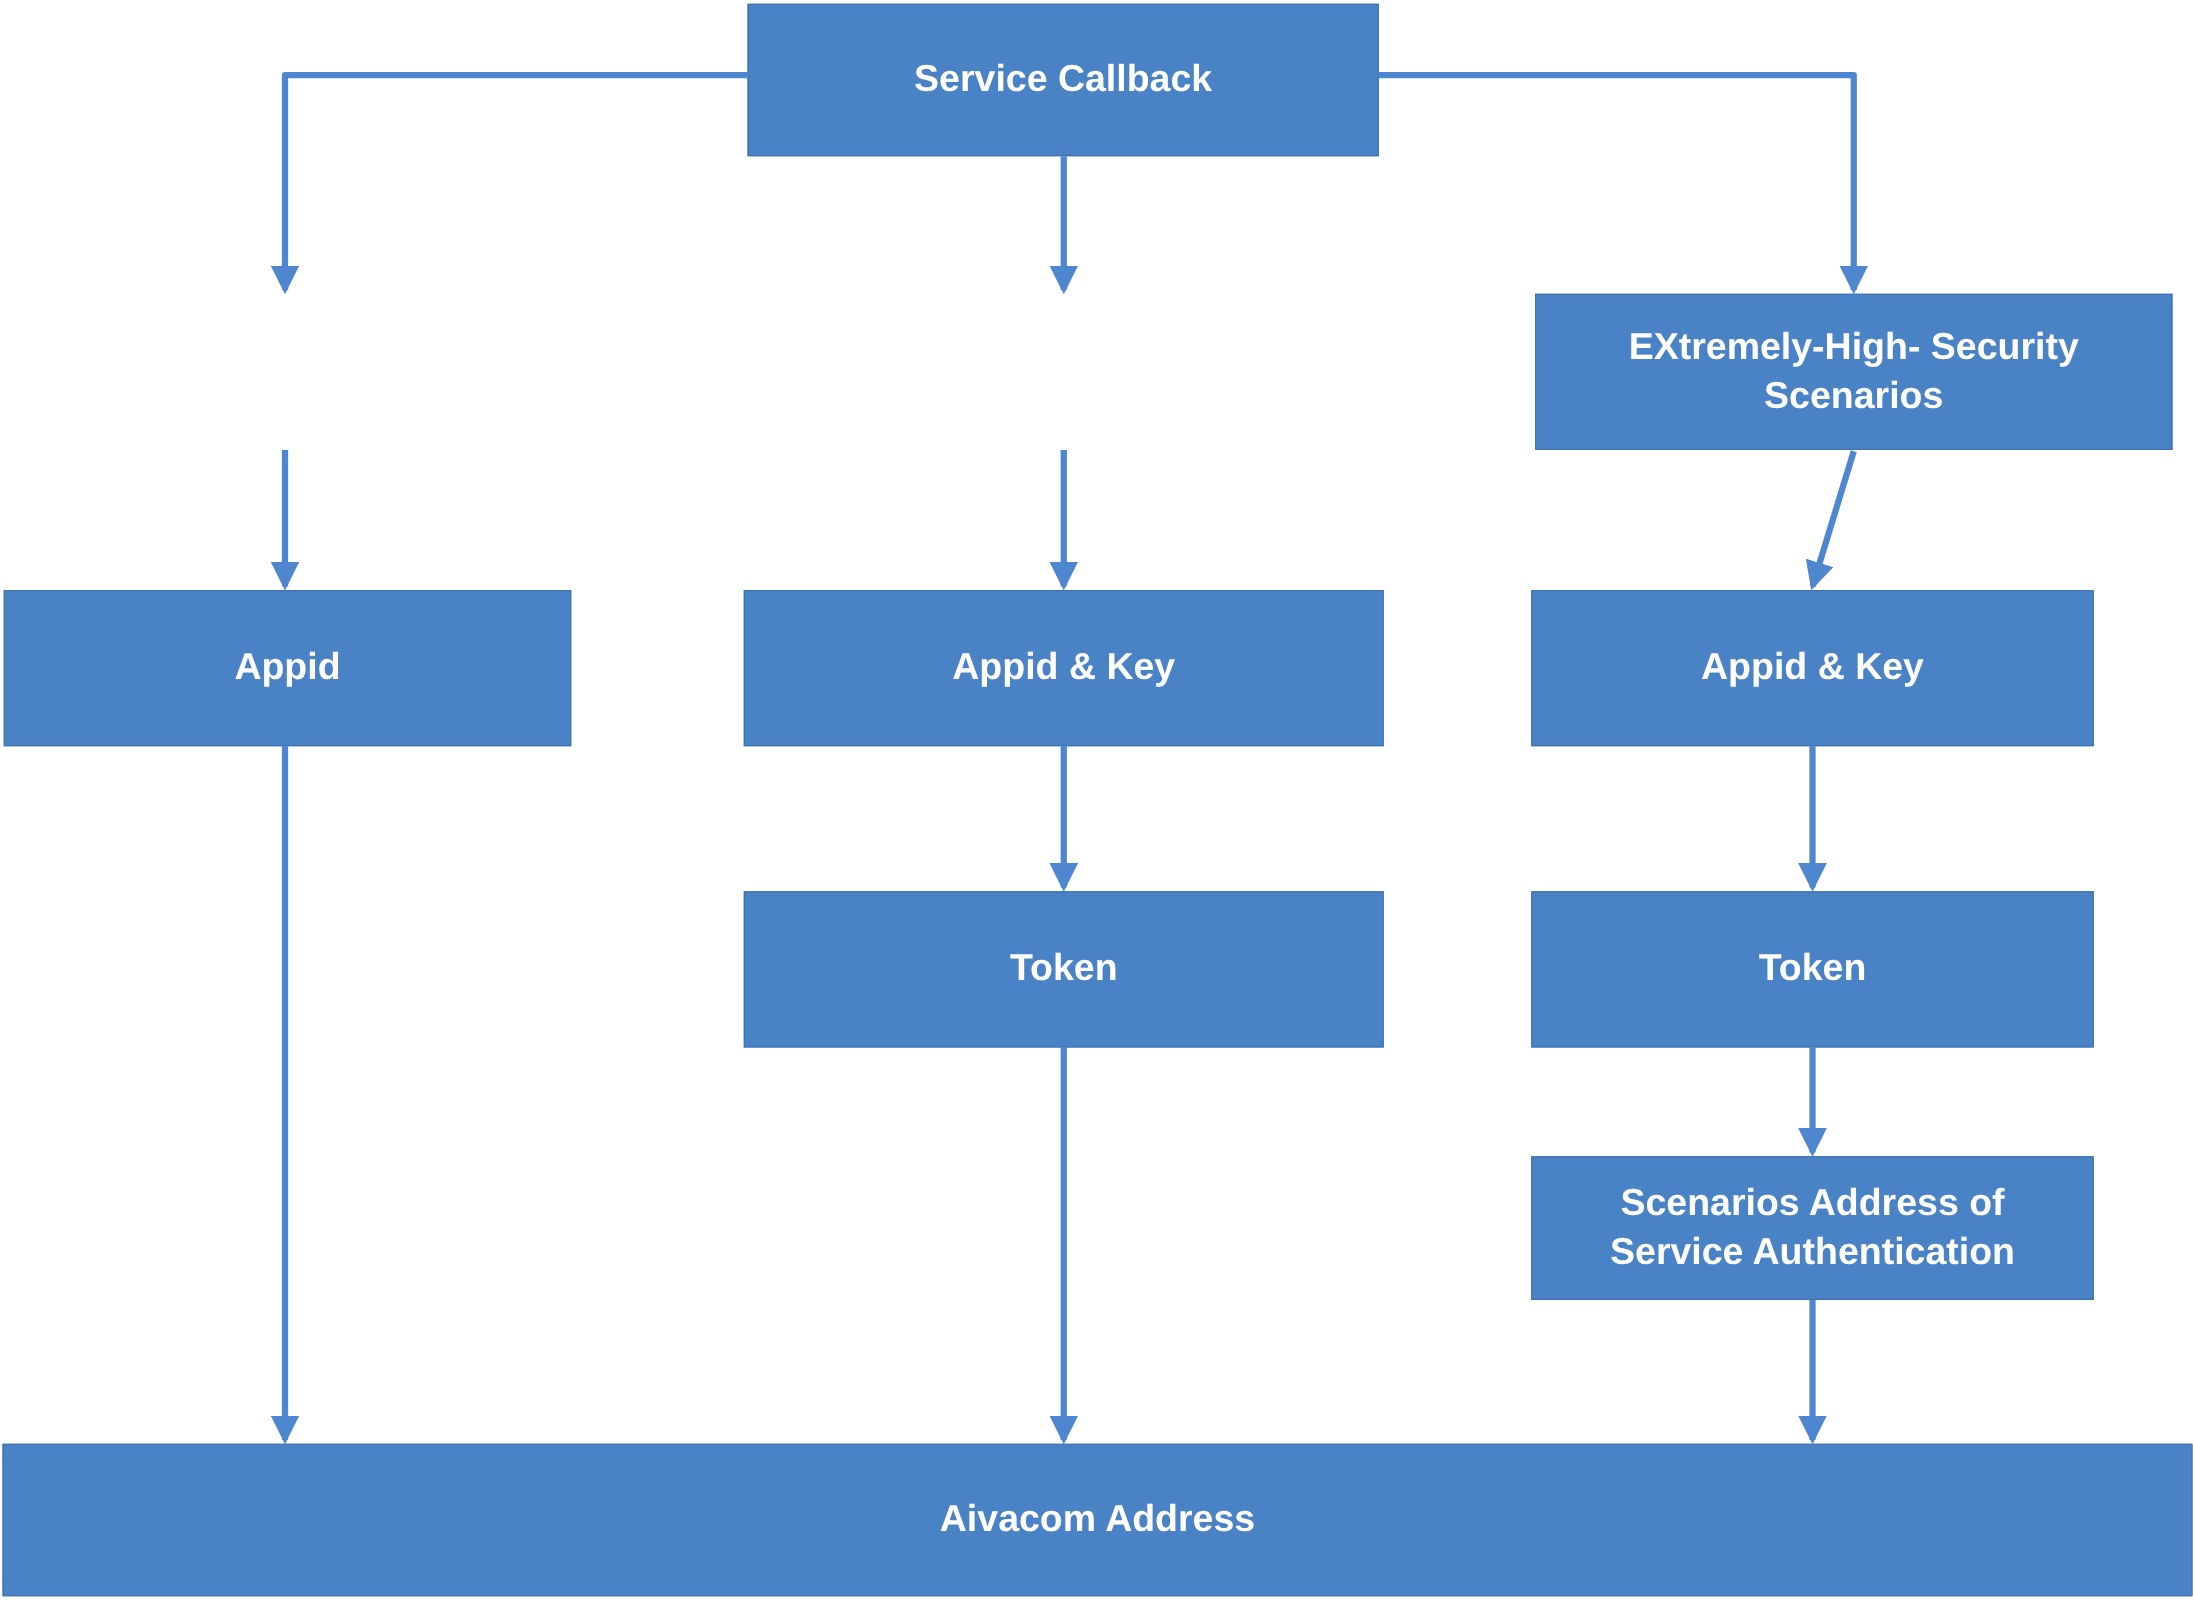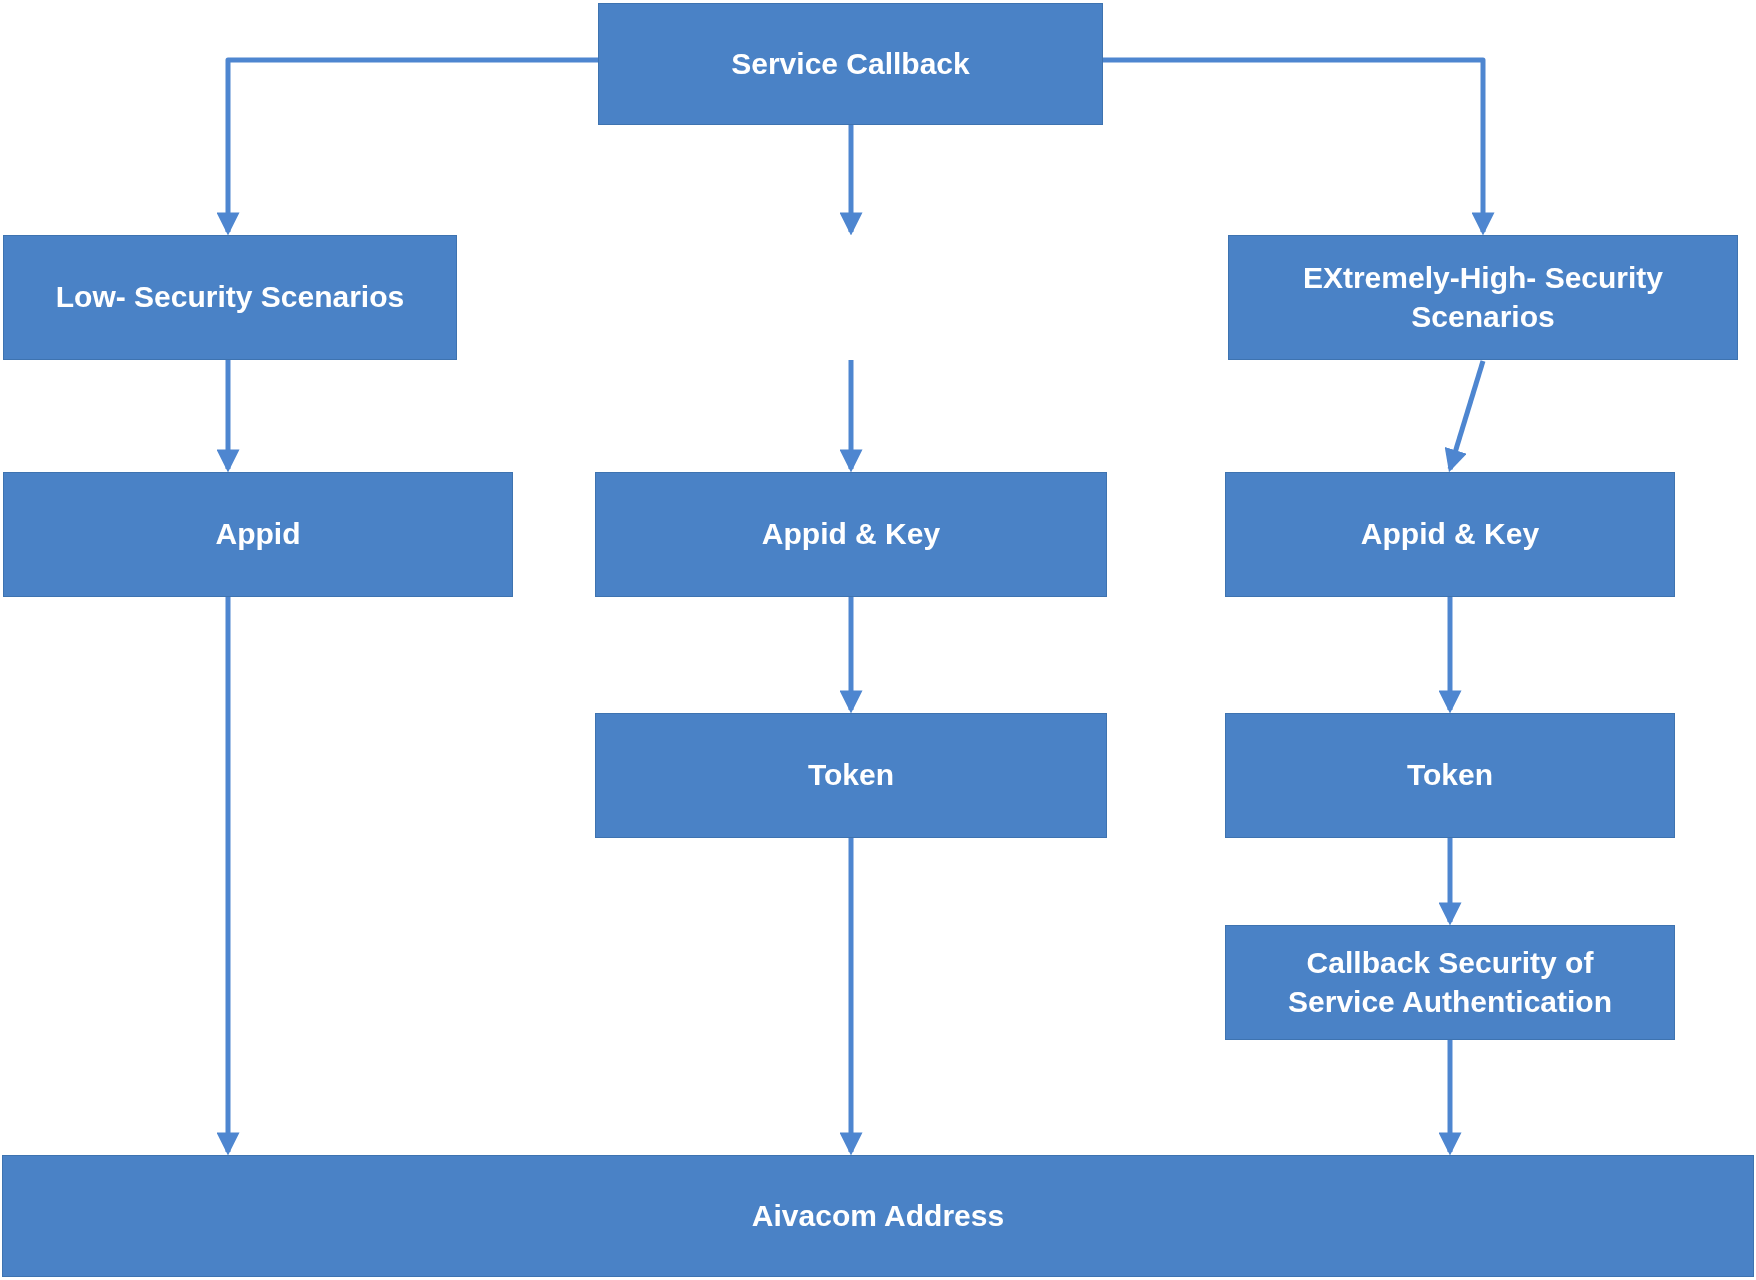--- a/index.html
+++ b/index.html
@@ -58,34 +58,33 @@
       <line x1="1450" y1="597" x2="1450" y2="710" marker-end="url(#arrow)"></line>
       <line x1="1450" y1="838" x2="1450" y2="922" marker-end="url(#arrow)"></line>
       <line x1="228" y1="597" x2="228" y2="1152" marker-end="url(#arrow)"></line>
       <line x1="851" y1="838" x2="851" y2="1152" marker-end="url(#arrow)"></line>
       <line x1="1450" y1="1040" x2="1450" y2="1152" marker-end="url(#arrow)"></line>
     </g>
   </svg>
 
   <div class="node" style="left:598px;top:3px;width:505px;height:122px">Service Callback</div>
 
-  <div class="node" style="left:3px;top:235px;width:454px;height:125px">Low- Security Scenarios</div>
 
 
   <div class="node" style="left:1228px;top:235px;width:510px;height:125px">EXtremely-High- Security
 Scenarios</div>
 
-  <div class="node" style="left:3px;top:472px;width:510px;height:125px">Appid</div>
+  <div class="node" style="left:3px;top:472px;width:454px;height:125px">Appid</div>
 
   <div class="node" style="left:595px;top:472px;width:512px;height:125px">Appid &amp; Key</div>
 
   <div class="node" style="left:1225px;top:472px;width:450px;height:125px">Appid &amp; Key</div>
 
   <div class="node" style="left:595px;top:713px;width:512px;height:125px">Token</div>
 
   <div class="node" style="left:1225px;top:713px;width:450px;height:125px">Token</div>
 
-  <div class="node" style="left:1225px;top:925px;width:450px;height:115px">Callback Security of
+  <div class="node" style="left:1225px;top:925px;width:450px;height:115px">Scenarios Address of
 Service Authentication</div>
 
   <div class="node" style="left:2px;top:1155px;width:1752px;height:122px">Aivacom Address</div>
 
 </div>
 
 </body></html>

